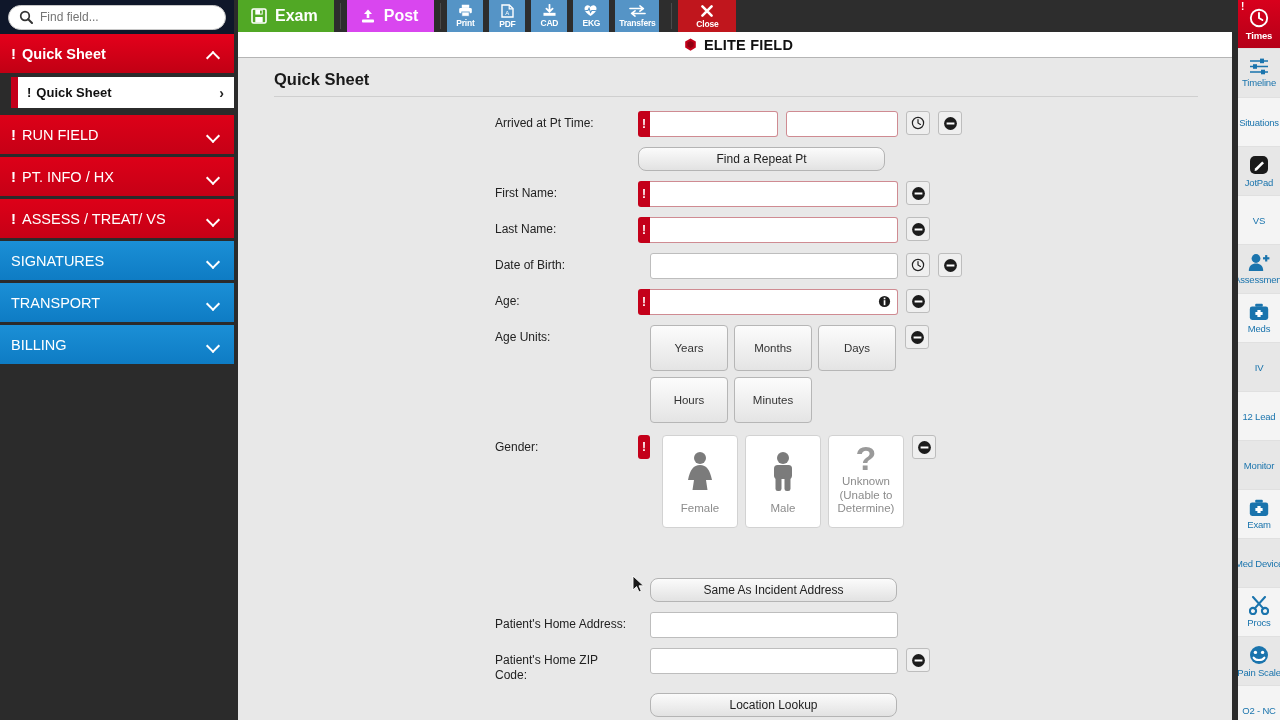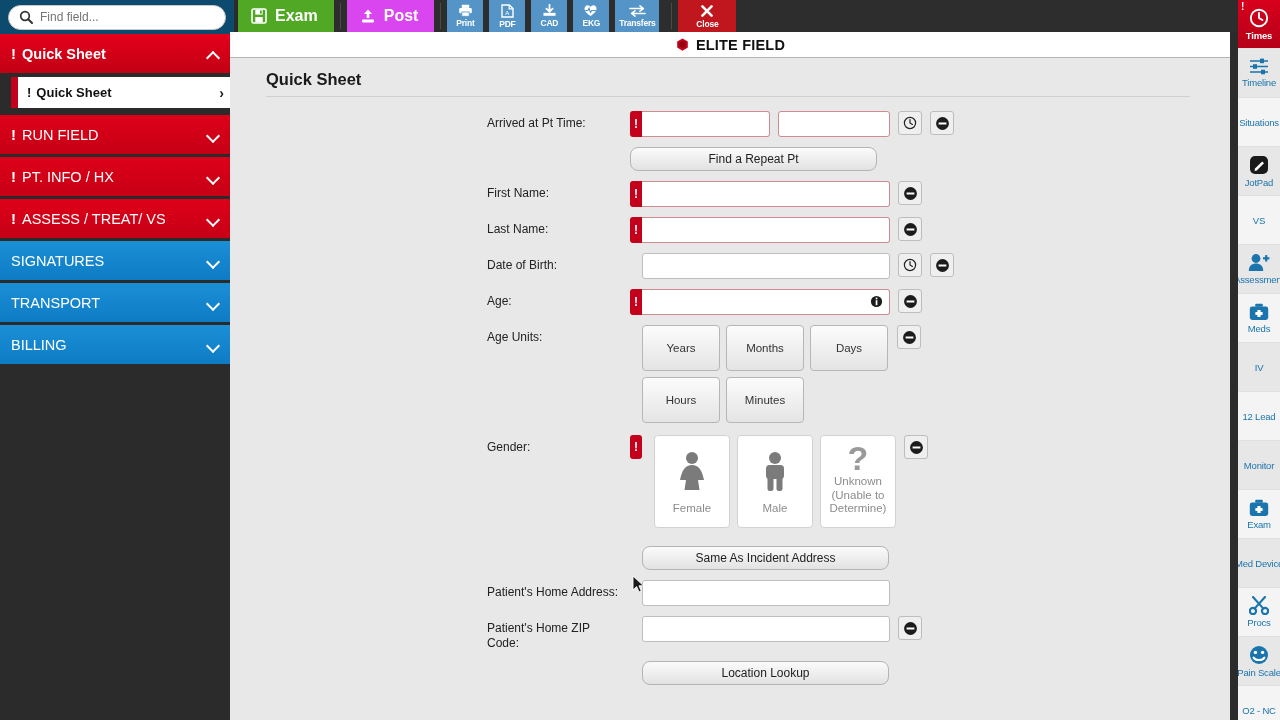--- a/index.html
+++ b/index.html
@@ -11,21 +11,21 @@
   }
   #app { position: relative; width: 1280px; height: 720px; }
 
   
   #left-sidebar {
     position: absolute; left: 0; top: 0;
     width: 234px; height: 720px;
     background: #2b2b2b;
   }
   .search-wrap {
-    height: 34px; background: #0c4a6e;
+    height: 34px; background: #0f172a;
     display: flex; align-items: center; padding: 12px 8px;
   }
   .search-box {
     flex: 1; height: 25px; background: #fff;
     border-radius: 13px;
     display: flex; align-items: center; padding: 0 10px;
     border: 1px solid #c8c8c8;
   }
   .search-box .mag { flex: 0 0 auto; margin-right: 7px; display:block; }
   .search-box input {
@@ -102,21 +102,21 @@
     width: 36px; height: 32px; flex-direction: column;
     justify-content: center; gap: 1px;
     background: #5594c6; margin-right: 6px;
   }
   .tb-small .ic { line-height: 0; }
   .tb-small .cap { font-size: 8.5px; font-weight: bold; letter-spacing: -0.2px; }
   .tb-close { background: #c0161d; width: 58px; }
 
   
   #main {
-    position: absolute; left: 230px; top: 32px;
+    position: absolute; left: 238px; top: 32px;
     width: 1000px; height: 688px; background: #e8e8e8;
     overflow: hidden;
   }
   #title-bar {
     height: 26px; background: #fff; border-bottom: 1px solid #b5b5b5;
     display: flex; align-items: center; justify-content: center;
     gap: 6px;
   }
   #title-bar .t {
     font-size: 14.5px; font-weight: bold; color: #111; letter-spacing: 0.2px;
@@ -555,21 +555,21 @@
             </div>
           <div class="iconbtn">
             <svg width="15" height="15" viewBox="0 0 15 15">
               <circle cx="7.5" cy="7.5" r="6.4" fill="#1c1c1c"></circle>
               <rect x="3.6" y="6.5" width="7.8" height="2" fill="#fff"></rect>
             </svg>
           </div>
         </div>
       </div>
 
-      <div class="frow" style="margin-top:18px">
+      <div class="frow" style="margin-top:50px">
         <div class="flabel"></div>
         <div class="fctl" style="margin-left:12px">
           <button class="gbtn wide-btn">Same As Incident Address</button>
         </div>
       </div>
 
       <div class="frow">
         <div class="flabel">Patient's Home Address:</div>
         <div class="fctl" style="margin-left:12px">
           <input class="inp" style="width: 248px;" type="text" value="">

